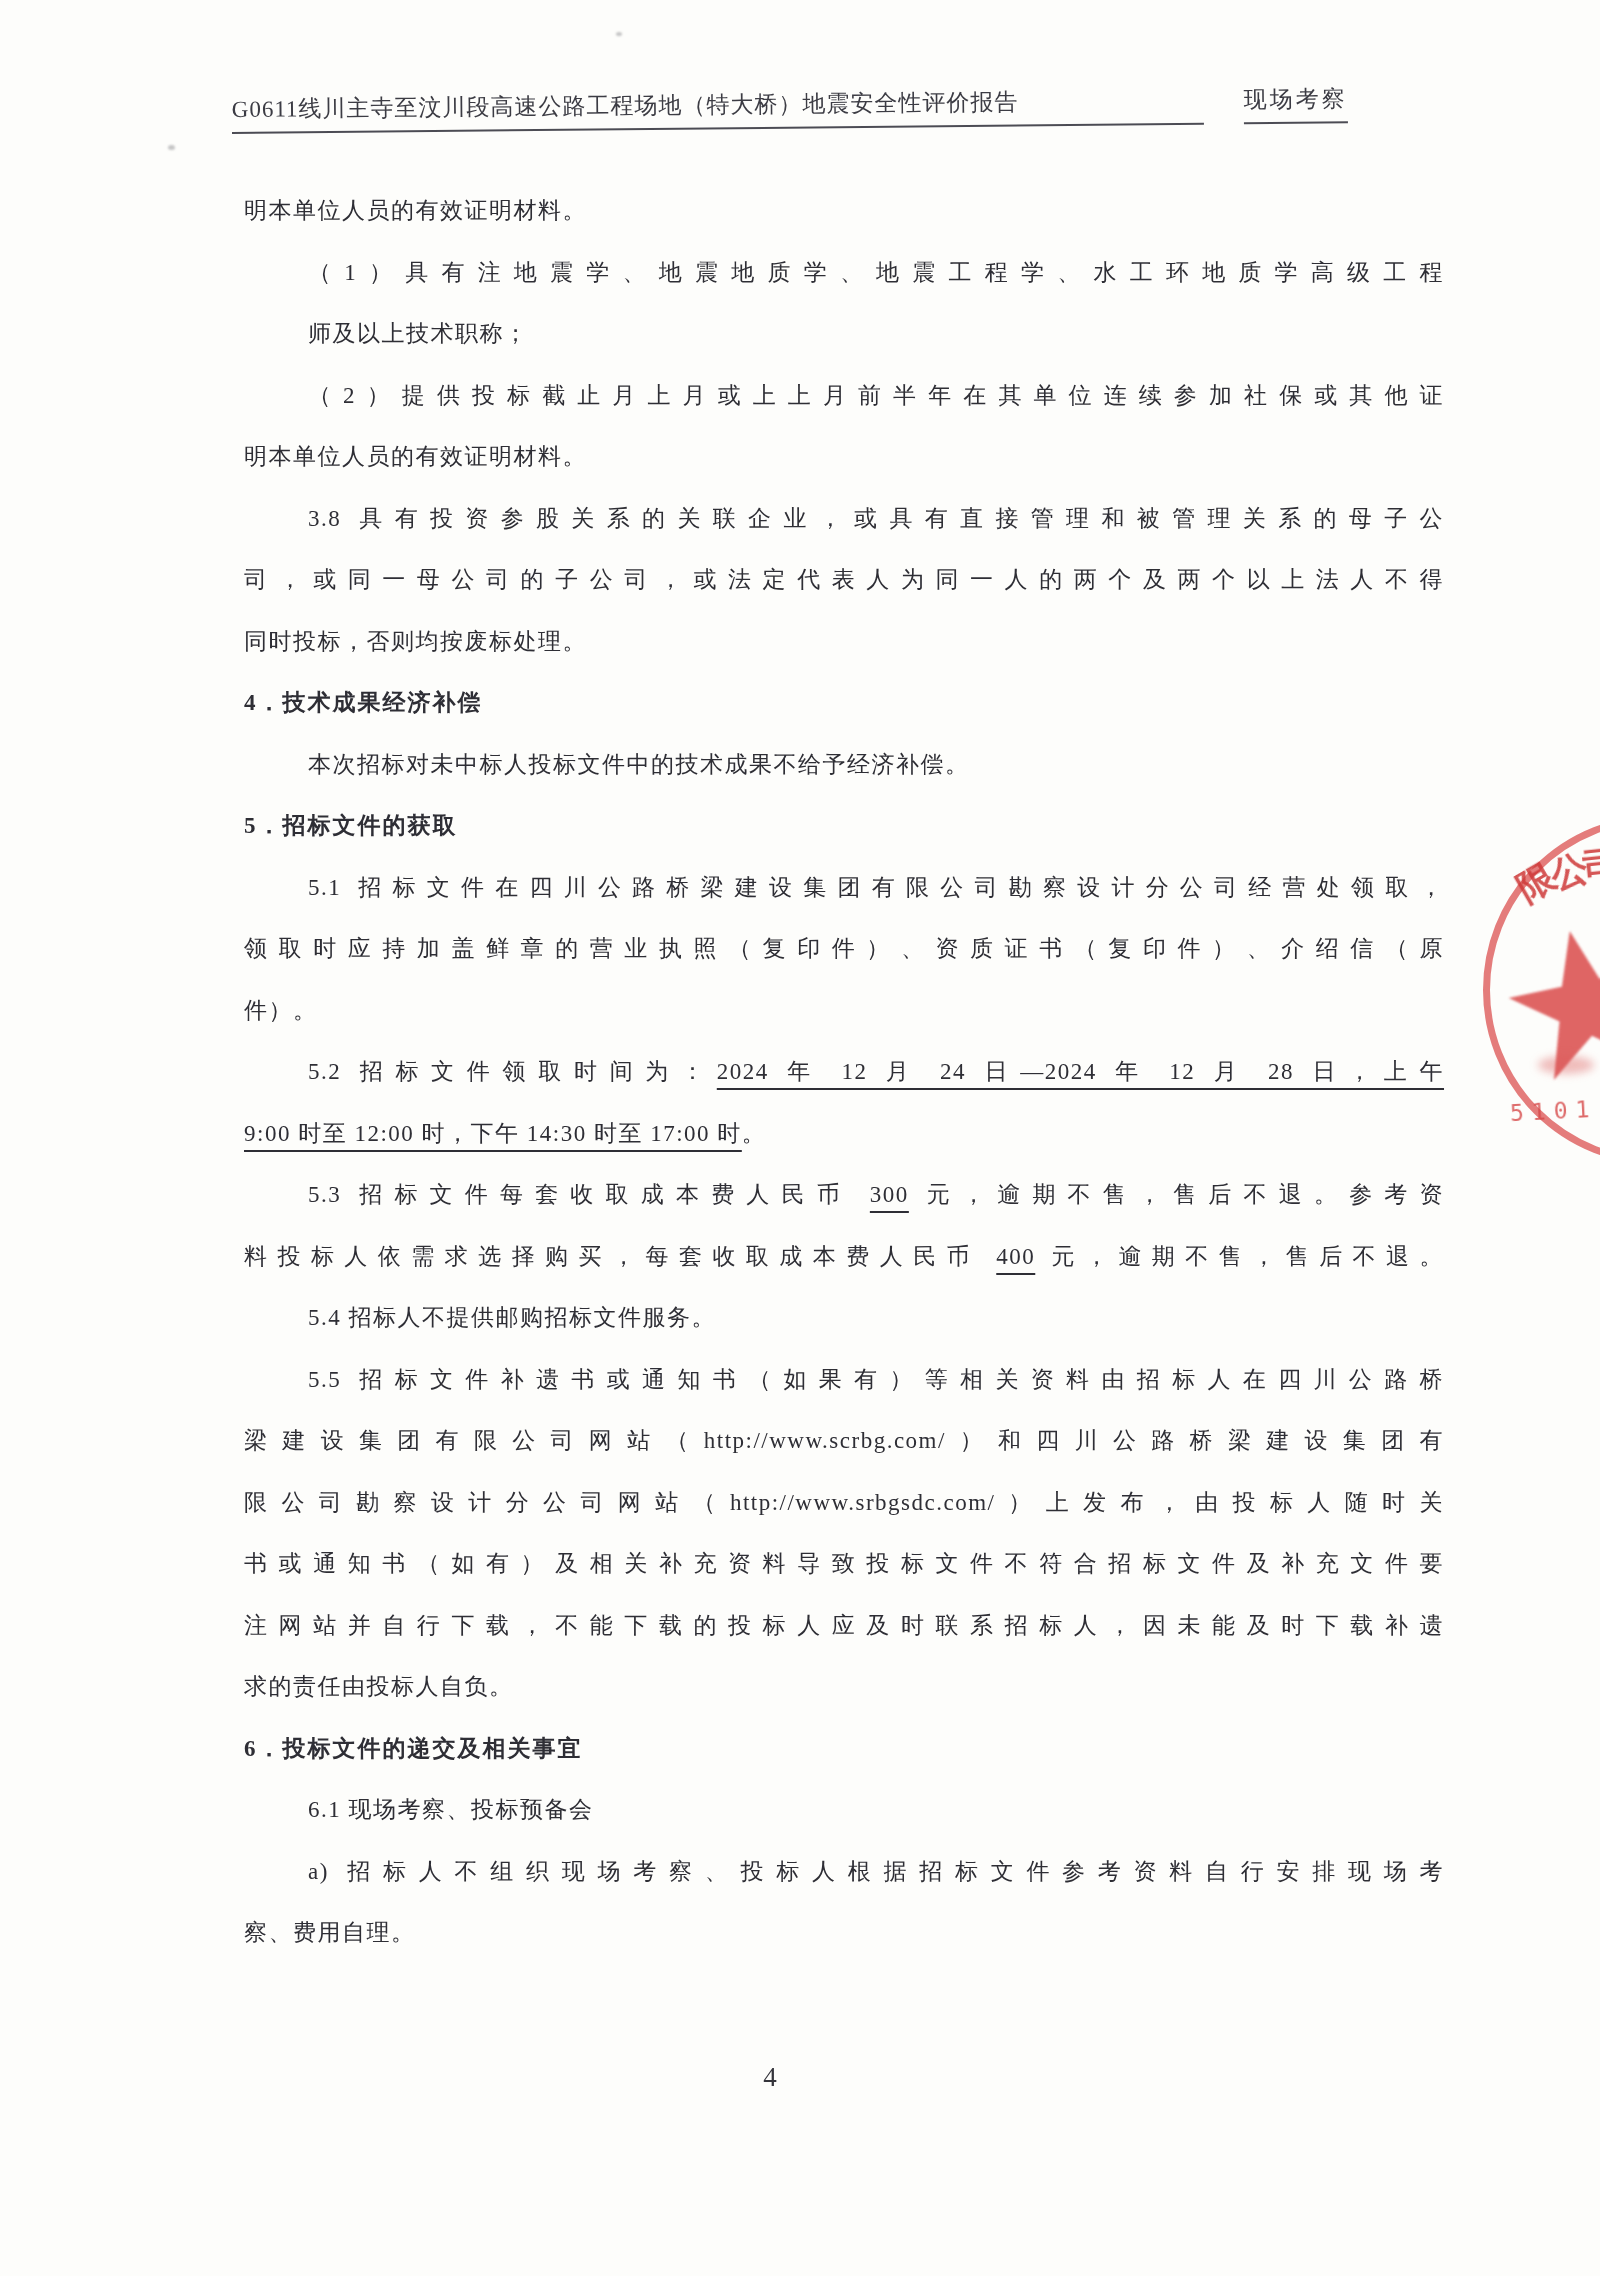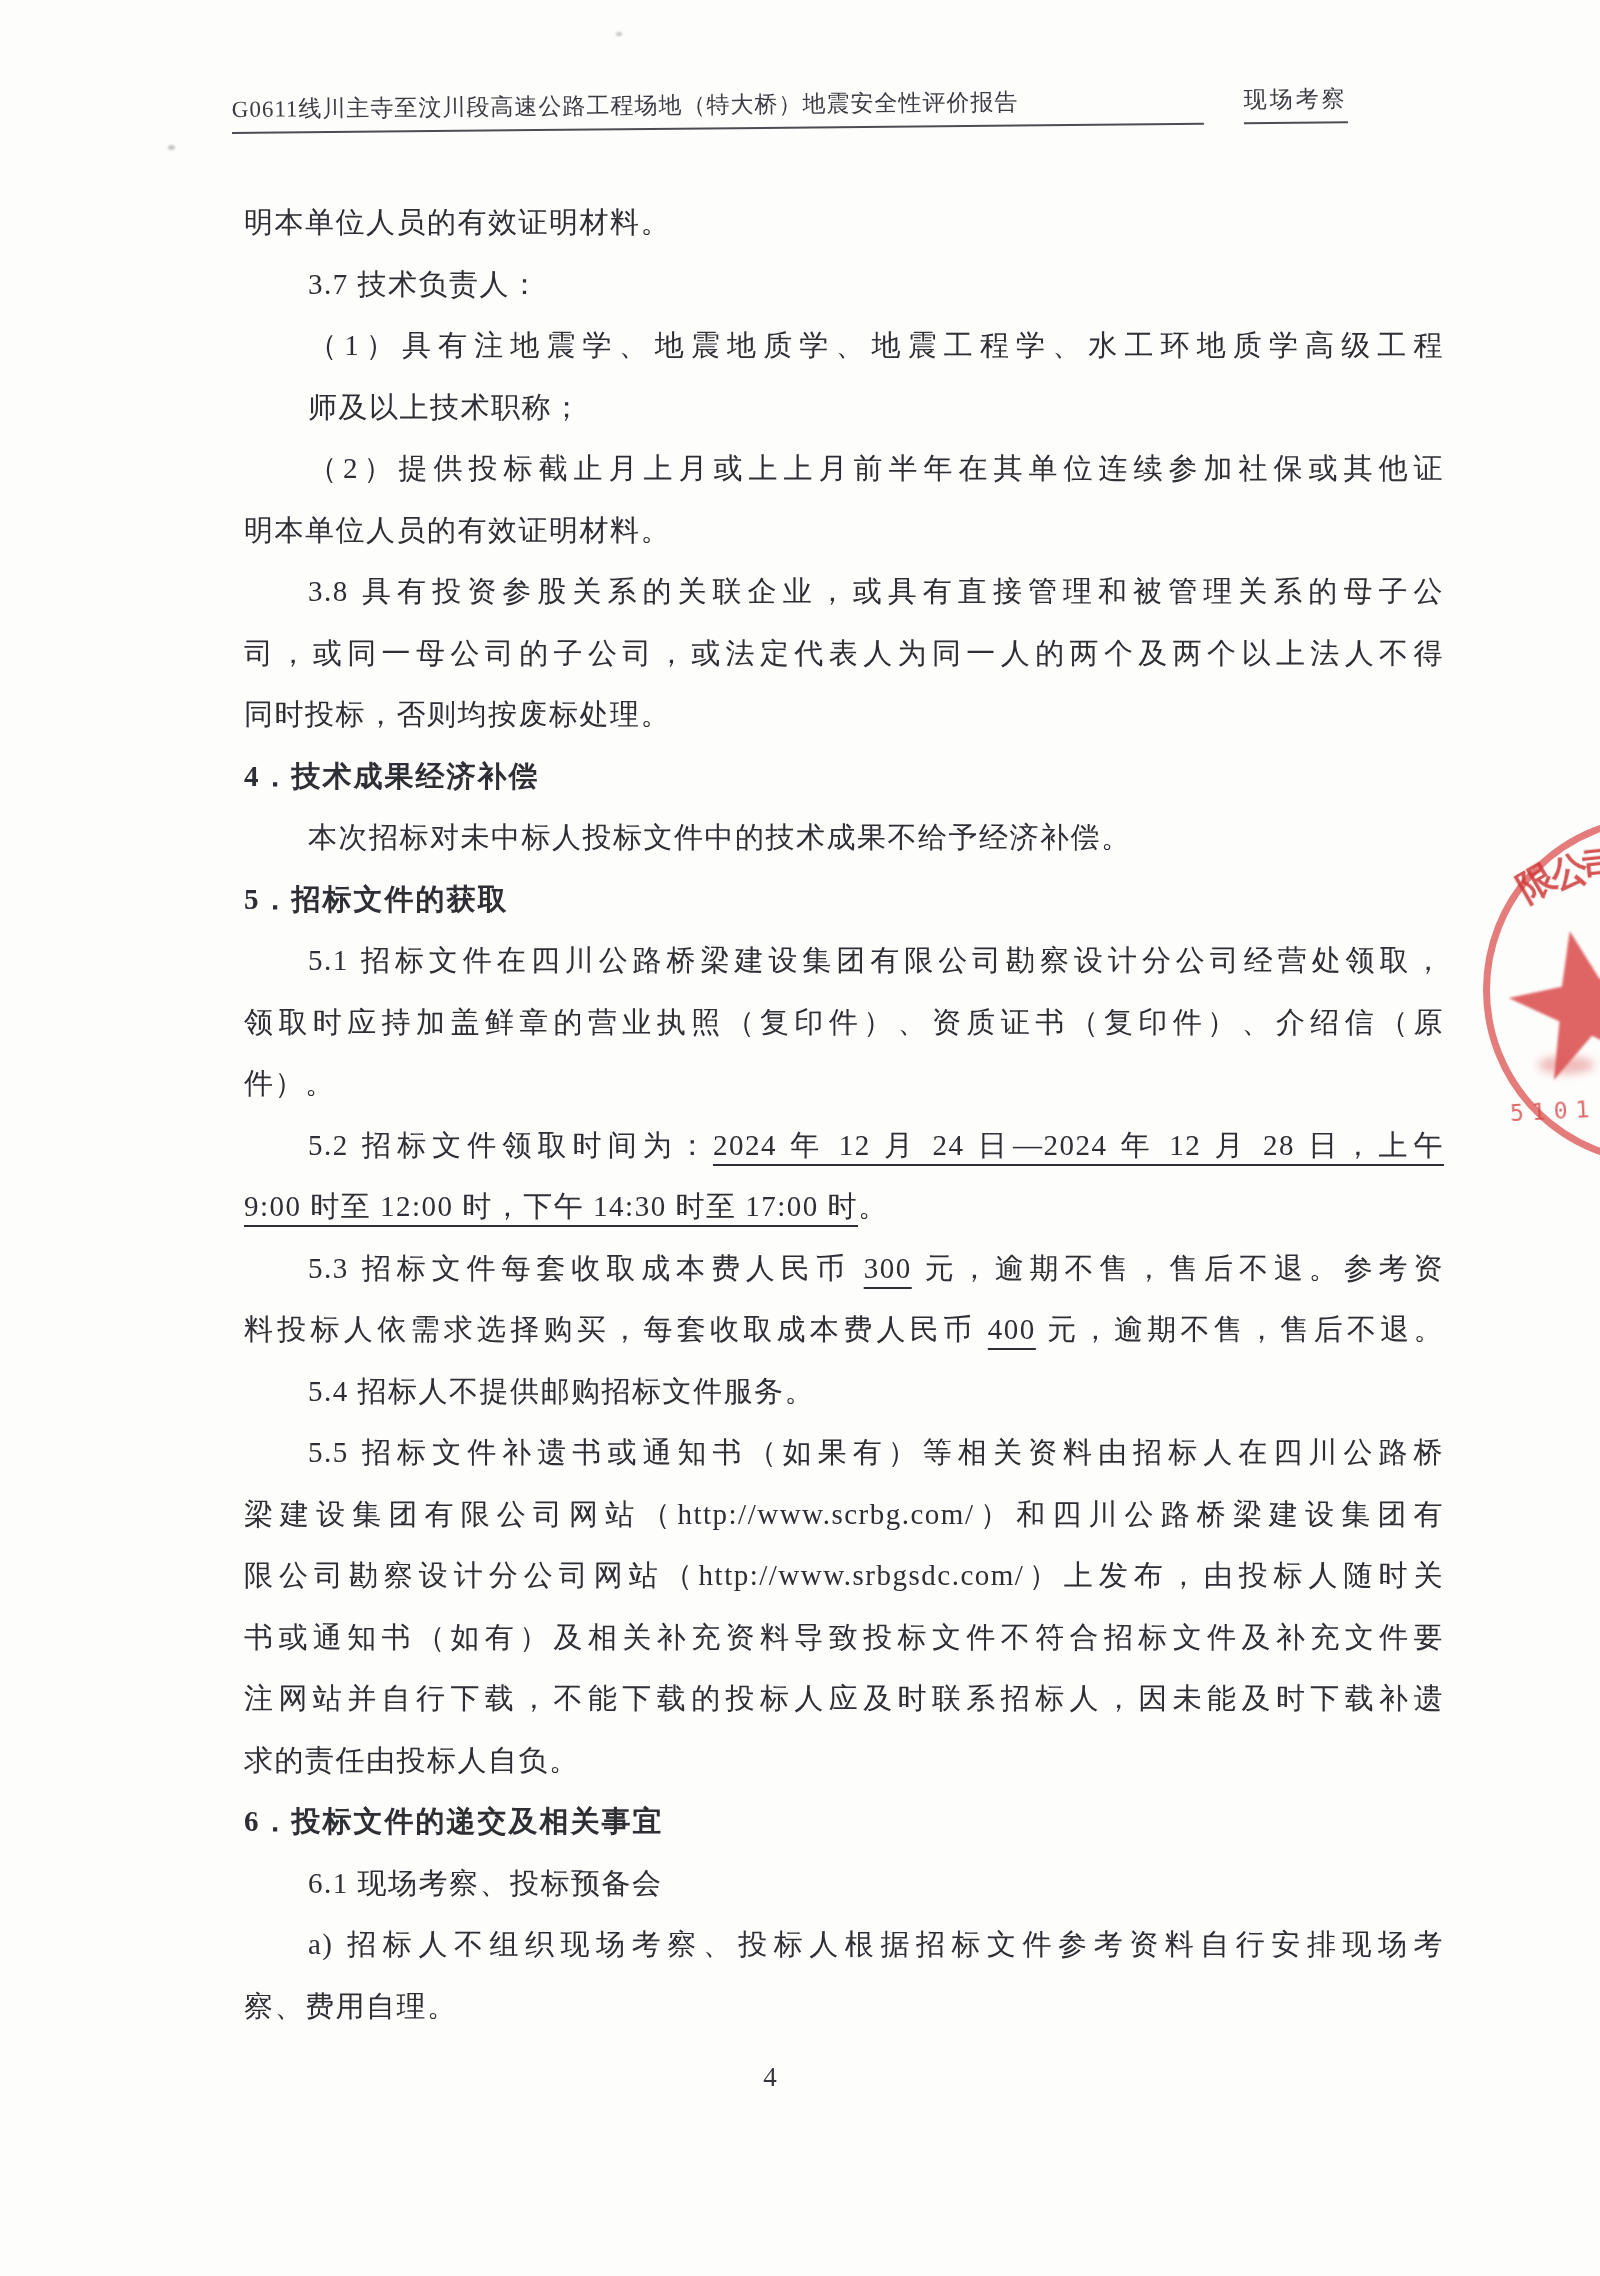--- a/index.html
+++ b/index.html
@@ -14,22 +14,22 @@
     position:absolute;top:94px;left:232px;width:1116px;
     display:flex;align-items:flex-end;
     transform:rotate(-0.55deg);transform-origin:0 100%;
     font-size:23px;color:#3c3c44;letter-spacing:1px;
   }
   .header-title{flex:1;border-bottom:2px solid #4c4c54;padding-bottom:7px;white-space:nowrap;}
   .header-gap{width:40px;}
   .header-label{border-bottom:2px solid #4c4c54;padding-bottom:7px;letter-spacing:3px;white-space:nowrap;}
   
   .doc{
-    position:absolute;top:192px;left:244px;width:1200px;
-    font-size:29px;line-height:61.5px;letter-spacing:1.5px;
+    position:absolute;top:180px;left:244px;width:1200px;
+    font-size:23px;line-height:61.5px;letter-spacing:1.5px;
   }
   .line{height:61.5px;white-space:nowrap;}
   .line.indent{text-indent:64px;}
   .line.bold{font-weight:bold;letter-spacing:2px;}
   .line.fill{text-align:justify;text-align-last:justify;white-space:normal;}
   .u{text-decoration:underline;text-decoration-thickness:2px;text-underline-offset:9px;}
   
   .stamp-circle{
     position:absolute;left:1483px;top:815px;width:350px;height:350px;
     border:7px solid rgba(217,74,74,0.72);border-radius:50%;box-sizing:border-box;
@@ -67,21 +67,20 @@
 
   <div class="header">
     <span class="header-title">G0611线川主寺至汶川段高速公路工程场地（特大桥）地震安全性评价报告</span>
     <span class="header-gap"></span>
     <span class="header-label">现场考察</span>
   </div>
 
   <div class="doc">
     <div>
         <div class="line"><span class="">明本单位人员的有效证明材料。</span></div>
-        <div class="line indent"><span class="">3.7 技术负责人：</span></div>
         <div class="line indent fill"><span class="">（1）具有注地震学、地震地质学、地震工程学、水工环地质学高级工程</span></div>
         <div class="line indent"><span class="">师及以上技术职称；</span></div>
         <div class="line indent fill"><span class="">（2）提供投标截止月上月或上上月前半年在其单位连续参加社保或其他证</span></div>
         <div class="line"><span class="">明本单位人员的有效证明材料。</span></div>
         <div class="line indent fill"><span class="">3.8 具有投资参股关系的关联企业，或具有直接管理和被管理关系的母子公</span></div>
         <div class="line fill"><span class="">司，或同一母公司的子公司，或法定代表人为同一人的两个及两个以上法人不得</span></div>
         <div class="line"><span class="">同时投标，否则均按废标处理。</span></div>
         <div class="line bold"><span class="">4．技术成果经济补偿</span></div>
         <div class="line indent"><span class="">本次招标对未中标人投标文件中的技术成果不给予经济补偿。</span></div>
         <div class="line bold"><span class="">5．招标文件的获取</span></div>

